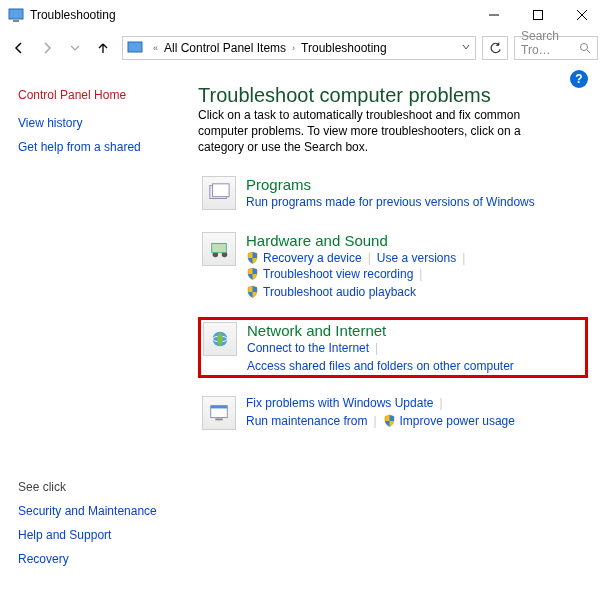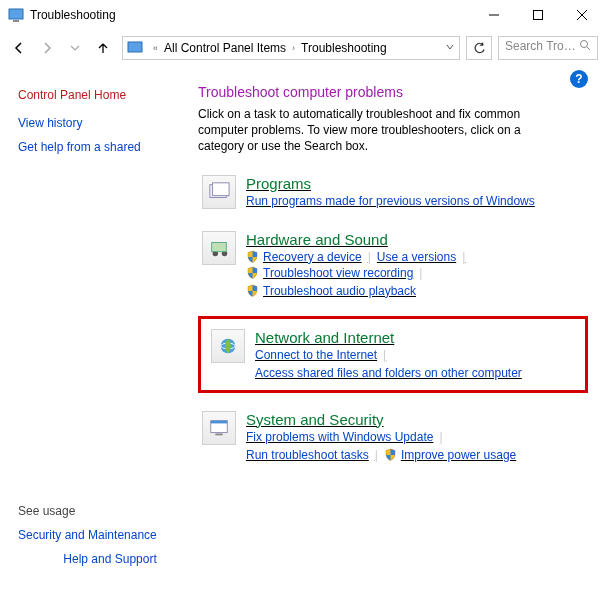--- a/index.html
+++ b/index.html
@@ -14,48 +14,48 @@
 
 .navbar { height: 36px; display: flex; align-items: center; padding: 0 6px; gap: 2px; }
 .nav-btn { width: 26px; height: 26px; display: flex; align-items: center; justify-content: center; }
 .nav-btn svg { width: 14px; height: 14px; }
 .nav-btn.disabled { opacity: .35; }
 .address { flex: 1; height: 24px; border: 1px solid #ccc; display: flex; align-items: center; padding: 0 4px; margin: 0 4px; font-size: 12px; }
 .address .app-icon { width: 16px; height: 16px; margin-right: 4px; }
 .address .sep { margin: 0 6px; color: #666; font-size: 9px; }
 .address .drop { margin-left: auto; color: #555; }
 .refresh { width: 26px; height: 24px; border: 1px solid #ccc; display: flex; align-items: center; justify-content: center; }
-.searchbox { width: 100px; height: 24px; border: 1px solid #ccc; display: flex; align-items: flex-start; padding: 2px 6px; margin-left: 4px; color: #888; }
+.searchbox { width: 84px; height: 24px; border: 1px solid #ccc; display: flex; align-items: flex-end; padding: 2px 6px; margin-left: 4px; color: #888; }
 .searchbox .mag { margin-left: auto; }
 
 .body { display: flex; padding: 10px 16px 0 18px; }
 
 .sidebar { width: 180px; padding-top: 12px; }
 .sidebar .home { color: #b91c1c; font-size: 12px; margin-bottom: 14px; }
 .sidebar .sidelink { color: #0645c8; font-size: 12px; margin-bottom: 10px; cursor: pointer; }
 
 .main { flex: 1; position: relative; padding-top: 8px; }
 .help { position: absolute; right: 0; top: -6px; width: 18px; height: 18px; border-radius: 50%; background: #0a6bd6; color: #fff; font-size: 12px; font-weight: bold; display: flex; align-items: center; justify-content: center; }
-.main h1 { color: #a21caf; font-weight: 400; font-size: 14px; margin-bottom: 6px; }
+.main h1 { color: #14532d; font-weight: 400; font-size: 20px; }
 .main .desc { font-size: 12px; line-height: 1.35; margin-bottom: 16px; max-width: 360px; }
 
-.cat { display: flex; margin-bottom: 14px; padding: 4px; text-decoration: underline; }
-.cat.highlight { border: 3px solid #d40000; padding: 10px; }
+.cat { display: flex; margin-bottom: 14px; padding: 4px; }
+.cat.highlight { border: 3px solid #d40000; padding: 2px; }
 .cat-icon { width: 34px; height: 34px; margin-right: 10px; flex-shrink: 0; border:1px solid #d0d0d0; background: linear-gradient(#f8f8f8,#eaeaea); display:flex; align-items:center; justify-content:center; }
 .cat-icon svg { width: 22px; height: 22px; }
 .cat-body { flex: 1; }
 .cat-title { color: #067a32; font-size: 15px; margin-bottom: 2px; cursor: pointer; }
 .cat-links { display: flex; flex-wrap: wrap; align-items: center; gap: 2px 6px; }
 .cat-link { color: #0645c8; font-size: 12px; cursor: pointer; white-space: nowrap; display: inline-flex; align-items: center; }
 .shield { width: 13px; height: 13px; margin-right: 4px; display: inline-block; }
 .divv { color: #ccc; }
 
 .seealso { position: absolute; left: 18px; bottom: 16px; }
 .seealso .hdr { color: #444; font-size: 12px; margin-bottom: 10px; }
-.seealso .link { color: #0645c8; font-size: 12px; margin-bottom: 10px; cursor: pointer; text-align: right; }
+.seealso .link { color: #0645c8; font-size: 12px; margin-bottom: 10px; cursor: pointer; }
 </style>
 </head>
 <body>
 
 <div class="titlebar">
   <span class="app-icon">
     <svg viewBox="0 0 16 16">
         <rect x="1" y="2" width="14" height="10" fill="#5aa0e6" stroke="#2a6db0"></rect>
         <rect x="5" y="13" width="6" height="2" fill="#888"></rect>
       </svg>
@@ -226,43 +226,43 @@
         </div>
         <div class="cat">
           <div class="cat-icon">
             <svg viewBox="0 0 24 24">
               <rect x="3" y="4" width="18" height="13" fill="#fff" stroke="#88a"></rect>
               <rect x="3" y="4" width="18" height="3" fill="#4a90d9"></rect>
               <rect x="8" y="18" width="8" height="2" fill="#888"></rect>
             </svg>
           </div>
           <div class="cat-body">
-            <div class="cat-title">System and Security</div>
             <div class="cat-links">
               <span class="cat-link">
                 <span>Fix problems with Windows Update</span>
               </span>
               <span class="divv">|</span>
               <span style="flex-basis: 100%; height: 0px;"></span>
               <span class="cat-link">
-                <span>Run troubleshoot tasks</span>
+                <span>Run maintenance from</span>
               </span>
               <span class="divv">|</span>
               <span class="cat-link">
                 <span class="shield"><svg viewBox="0 0 13 13">
                     <path d="M6.5 1 L11 2.5 V6 C11 9 9 11.5 6.5 12.5 C4 11.5 2 9 2 6 V2.5 Z" fill="#f0c020" stroke="#c08000" stroke-width="0.5"></path>
                     <path d="M6.5 1 L11 2.5 V7 H6.5 Z" fill="#3a80d0"></path>
                     <path d="M6.5 7 H2 V6 C2 9 4 11.5 6.5 12.5 Z" fill="#3a80d0"></path>
                   </svg></span>
                 <span>Improve power usage</span>
               </span>
             </div>
           </div>
         </div>
       </div>
   </div>
 </div>
 
 <div class="seealso">
-  <div class="hdr">See usage</div>
+  <div class="hdr">See click</div>
   <div class="link">Security and Maintenance</div>
   <div class="link">Help and Support</div>
+  <div class="link">Recovery</div>
 </div>
 
 </body></html>

